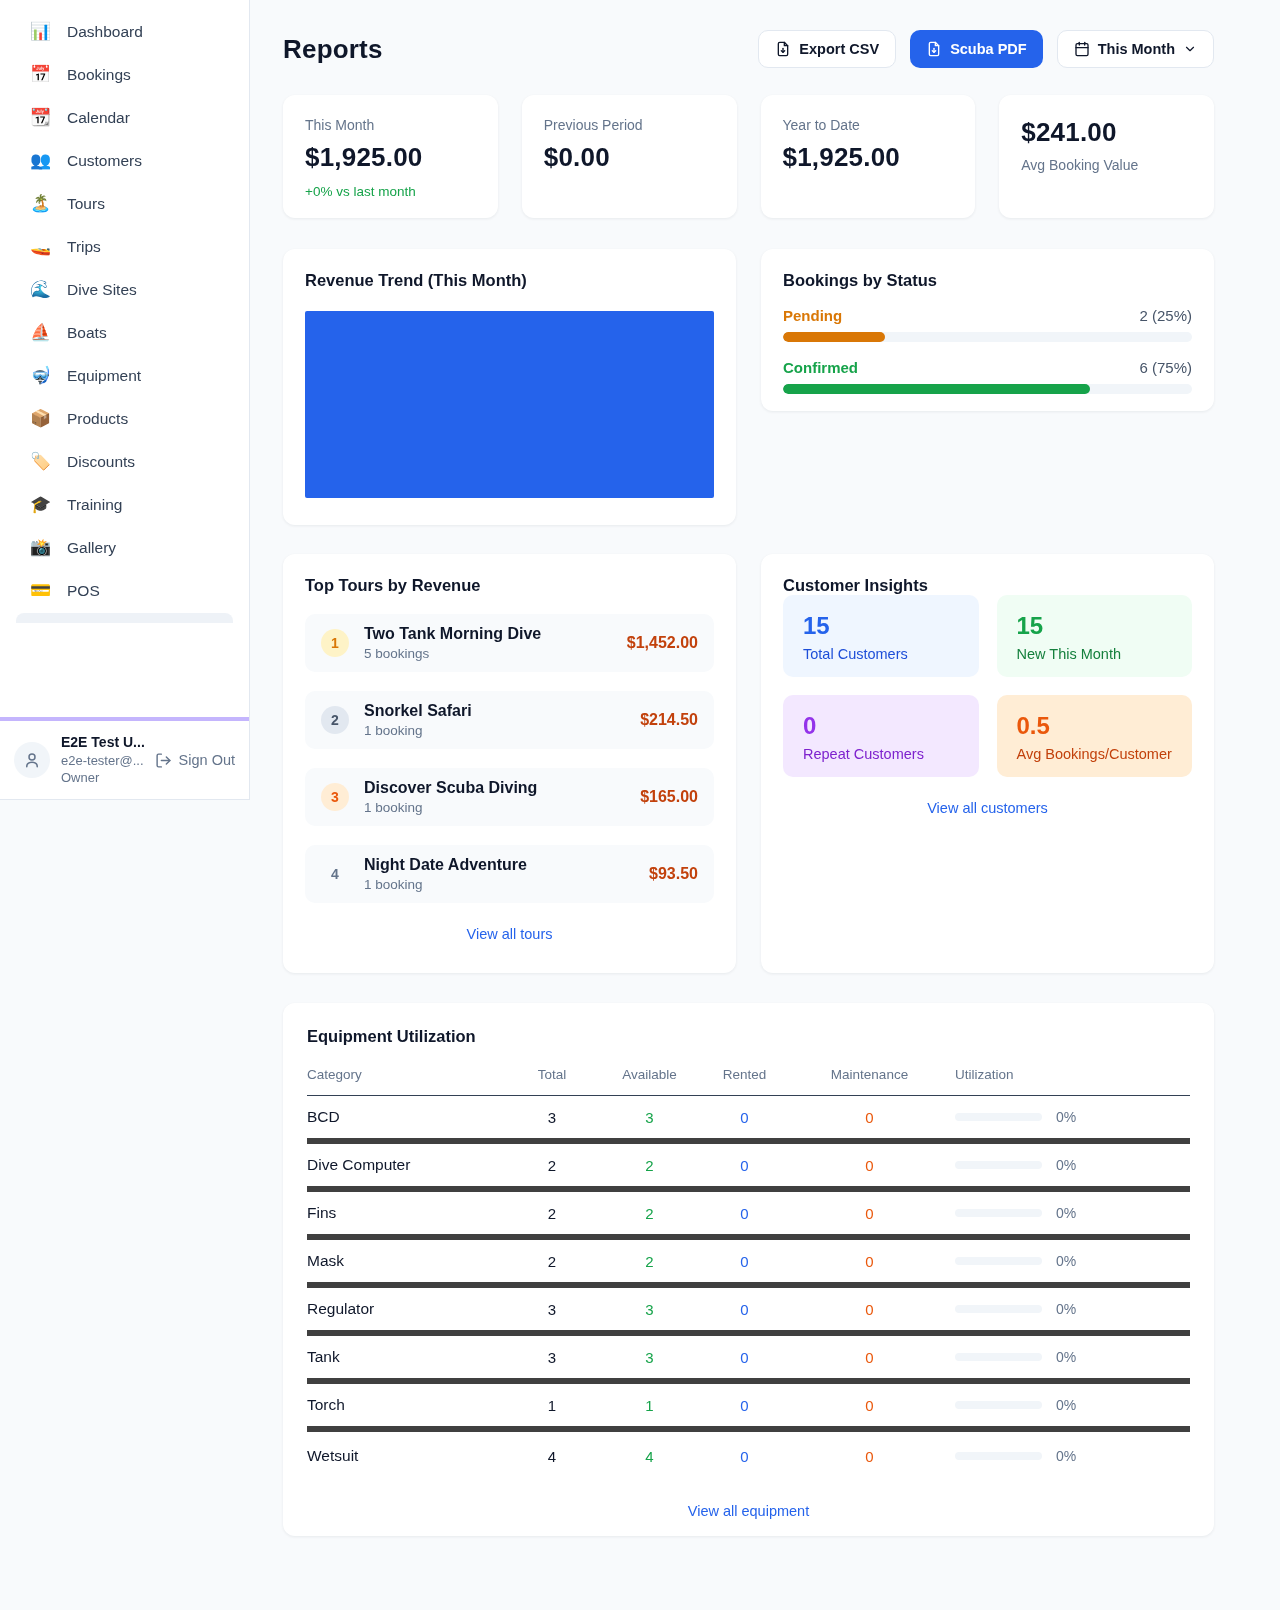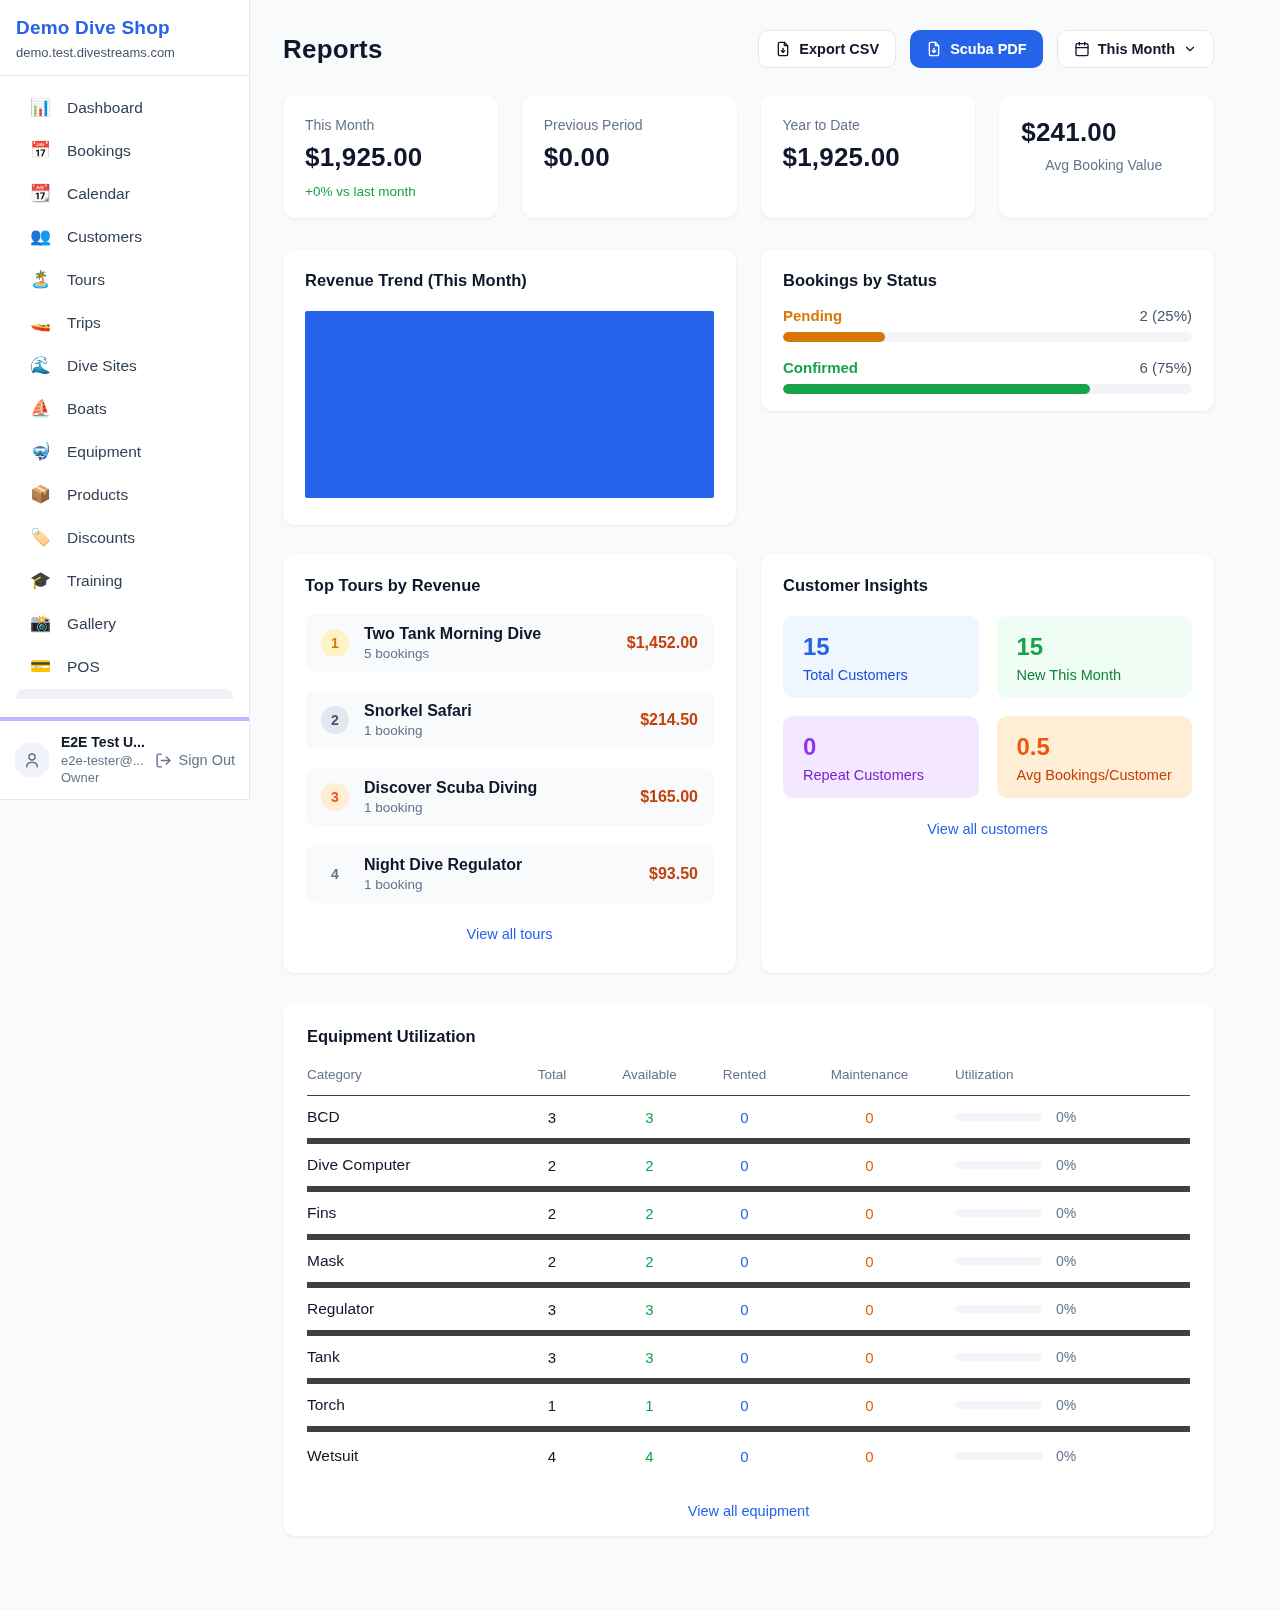--- a/index.html
+++ b/index.html
@@ -65,21 +65,21 @@
   
   .card { background:#fff; border-radius:12px; box-shadow:0 1px 3px rgba(15,23,42,.07); }
   .card-title { font-size:16.5px; font-weight:bold; color:#0f172a; }
   
   .stats-grid { display:grid; grid-template-columns:repeat(4,1fr); gap:24px; margin-bottom:31px; }
   .stat-card { padding:22px; height:123px; }
   .stat-label { font-size:14px; color:#64748b; }
   .stat-value { font-size:26px; font-weight:bold; color:#0f172a; margin-top:9px; letter-spacing:.2px; }
   .stat-note { font-size:13.5px; color:#16a34a; margin-top:11px; }
   .stat-card.value-first .stat-value { margin-top:0; }
-  .stat-card.value-first .stat-label { margin-top:9px;margin-left:24px; }
+  .stat-card.value-first .stat-label { margin-top:9px; }
   
   .row2 { display:grid; grid-template-columns:1fr 1fr; gap:25px; align-items:start; margin-bottom:29px; }
   .revenue-card { padding:22px; height:276px; }
   .revenue-chart { margin-top:21px; height:187px; background:#2563eb; border-radius:2px; }
   .status-card { padding:22px; height:162px; }
   .status-group { margin-top:17px; }
   .status-head { display:flex; align-items:center; }
   .status-label { font-size:15px; font-weight:bold; }
   .status-count { margin-left:auto; font-size:15px; color:#475569; }
   .status-track { margin-top:8px; height:10px; border-radius:5px; background:#f1f5f9; overflow:hidden; }
@@ -96,21 +96,21 @@
   .rank-badge {
     width:28px; height:28px; border-radius:50%; flex:0 0 28px;
     display:flex; align-items:center; justify-content:center;
     font-size:14px; font-weight:bold;
   }
   .tour-name { font-size:16px; font-weight:bold; color:#0f172a; }
   .tour-bookings { font-size:13.5px; color:#64748b; margin-top:3px; }
   .tour-revenue { margin-left:auto; font-size:16px; font-weight:bold; color:#c2410c; }
   .view-link { display:block; text-align:center; color:#2563eb; font-size:14.5px;
     margin-top:23px; cursor:pointer; text-decoration:none; }
-  .insights-grid { display:grid; grid-template-columns:1fr 1fr; gap:18px; margin-top:21px; }
+  .insights-grid { display:grid; grid-template-columns:1fr 1fr; gap:18px; }
   .insight-tile { border-radius:10px; padding:17px 20px; height:82px; }
   .insight-value { font-size:24px; font-weight:bold; }
   .insight-label { font-size:14.5px; margin-top:6px; }
   
   .equipment-card { padding:24px; height:533px; margin-bottom:77px; }
   .eq-table { margin-top:21px; }
   .eq-row {
     display:grid;
     grid-template-columns:195px 100px 95px 95px 155px 243px;
     align-items:center;
@@ -127,24 +127,20 @@
   .eq-maint { color:#ea580c; }
   .eq-util { display:flex; align-items:center; padding-left:8px; }
   .util-track { width:87px; height:8px; border-radius:4px; background:#f1f5f9; overflow:hidden; }
   .util-fill { height:100%; background:#2563eb; border-radius:4px; }
   .util-pct { font-size:14px; color:#64748b; margin-left:14px; }
 </style>
 </head>
 <body>
 
 <aside class="sidebar">
-  <div class="sidebar-header">
-    <div class="shop-title">Demo Dive Shop</div>
-    <div class="shop-domain">demo.test.divestreams.com</div>
-  </div>
   <nav class="nav">
 
       <div class="nav-item">
         <span class="nav-icon">📊</span>
         <span>Dashboard</span>
       </div>
 
       <div class="nav-item">
         <span class="nav-icon">📅</span>
         <span>Bookings</span>
@@ -352,21 +348,21 @@
           <div>
             <div class="tour-name">Discover Scuba Diving</div>
             <div class="tour-bookings">1 booking</div>
           </div>
           <div class="tour-revenue">$165.00</div>
         </div>
 
         <div class="tour-row">
           <div class="rank-badge" style="background: transparent; color: rgb(100, 116, 139);">4</div>
           <div>
-            <div class="tour-name">Night Dive Regulator</div>
+            <div class="tour-name">Night Date Adventure</div>
             <div class="tour-bookings">1 booking</div>
           </div>
           <div class="tour-revenue">$93.50</div>
         </div>
 
       <a class="view-link">View all tours</a>
     </div>
     <div class="card insights-card">
       <div class="card-title">Customer Insights</div>
       <div class="insights-grid">

